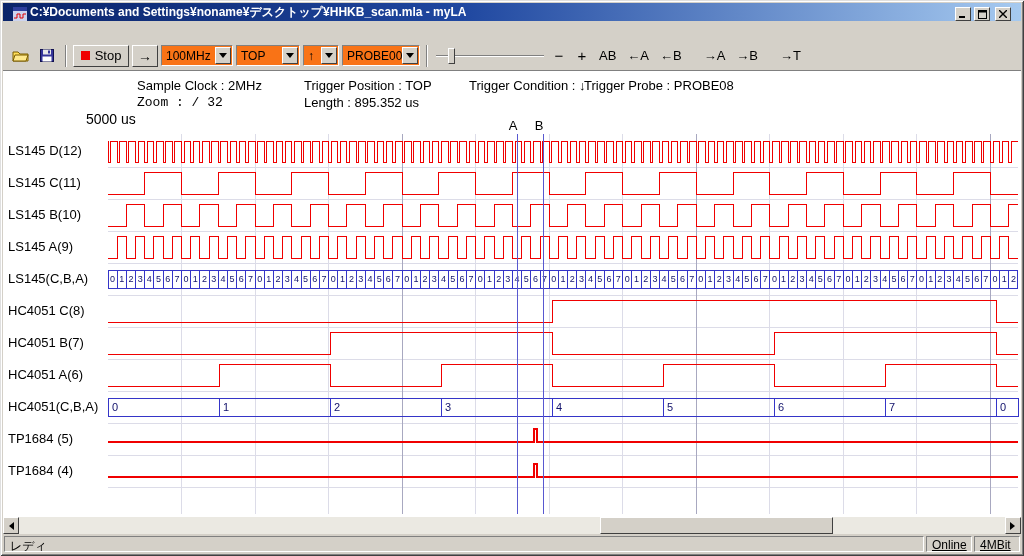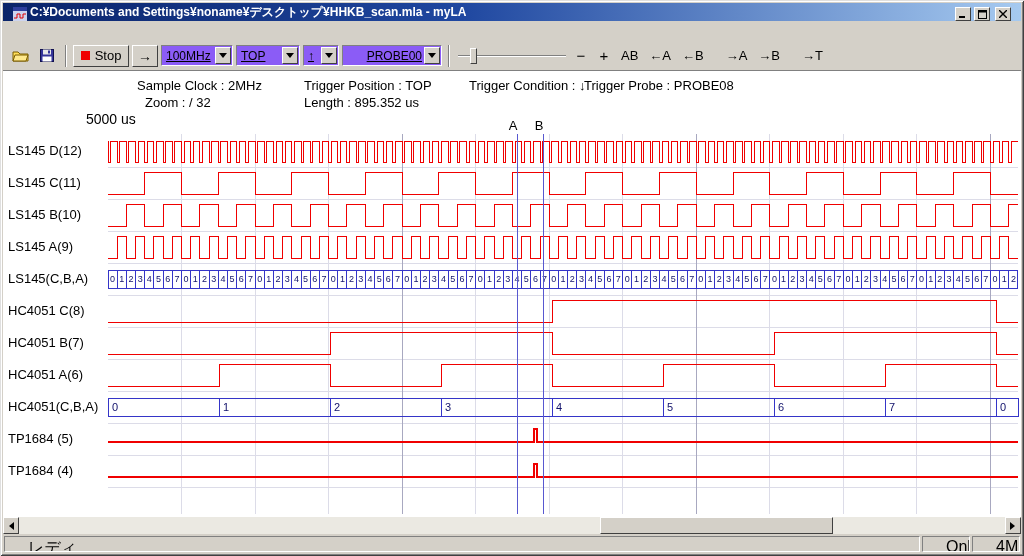--- a/index.html
+++ b/index.html
@@ -23,26 +23,26 @@
   
   .toolbar { position:absolute; left:3px; top:41px; right:3px; height:30px; display:flex; align-items:center;
     padding-left:5px; gap:3px; border-bottom:1px solid #808080; }
   .tbtn { width:24px; height:22px; background:transparent; border:none; display:flex; align-items:center; justify-content:center; }
   .sep { width:2px; height:22px; border-left:1px solid #808080; border-right:1px solid #ffffff; margin:0 3px; }
   .raised { height:22px; background:#d4d0c8; border:1px solid; border-color:#ffffff #404040 #404040 #ffffff;
     display:flex; align-items:center; justify-content:center; gap:5px; font-size:13px; color:#000; }
   .stop { width:56px; }
   .stop-square { width:9px; height:9px; background:#f00000; display:inline-block; }
   .stepbtn { width:26px; font-size:14px; font-weight:bold; }
-  .combo { position:relative; height:21px; background:#8b5cf6; border:1px solid; border-color:#808080 #ffffff #ffffff #808080;text-decoration:underline; }
+  .combo { position:relative; height:21px; background:#f97316; border:1px solid; border-color:#808080 #ffffff #ffffff #808080; }
   .combo .val { display:block; font-size:12px; padding:3px 2px 0 4px; margin-right:17px; white-space:nowrap; overflow:hidden; }
   .combo .cbtn { position:absolute; right:1px; top:1px; bottom:1px; width:16px; background:#d4d0c8;
     border:1px solid; border-color:#ffffff #404040 #404040 #ffffff; display:flex; align-items:center; justify-content:center; }
   .tri-down { width:0; height:0; border:4px solid transparent; border-top:5px solid #000; margin-top:4px; }
-  .w72{width:72px;} .w64{width:64px;} .w36{width:36px;} .w78{width:100px;text-align:right;}
+  .w72{width:72px;} .w64{width:64px;} .w36{width:36px;} .w78{width:78px;}
   .slider { position:relative; width:112px; height:22px; }
   .slider .groove { position:absolute; left:2px; right:2px; top:10px; height:0;
     border-top:1px solid #808080; border-bottom:1px solid #ffffff; }
   .slider .thumb { position:absolute; left:14px; top:3px; width:7px; height:16px; background:#d4d0c8;
     border:1px solid; border-color:#ffffff #404040 #404040 #ffffff; }
   .flat { height:22px; min-width:20px; background:transparent; border:none; font-size:13px; color:#000; padding:0 4px; }
   .flat.big { font-size:15px; }
   .gap { width:8px; }
 
   
@@ -58,22 +58,22 @@
     display:flex; align-items:center; justify-content:center; flex:none; }
   .tri-left { width:0; height:0; border:4px solid transparent; border-right:5px solid #000; margin-left:-3px; }
   .tri-right { width:0; height:0; border:4px solid transparent; border-left:5px solid #000; margin-right:-3px; }
   .track { position:relative; flex:1; height:17px; }
   .sthumb { position:absolute; left:581px; top:0; width:233px; height:17px; background:#d4d0c8;
     border:1px solid; border-color:#ffffff #404040 #404040 #ffffff; }
 
   
   .statusbar { position:absolute; left:3px; right:3px; top:534px; height:19px; background:#d4d0c8;
     display:flex; gap:2px; padding:2px 1px 1px 1px; }
-  .panel { border:1px solid; border-color:#808080 #ffffff #ffffff #808080; font-size:16px; padding:1px 23px;
-    color:#000; white-space:nowrap; overflow:hidden; }
+  .panel { border:1px solid; border-color:#808080 #ffffff #ffffff #808080; font-size:12px; padding:1px 5px;
+    color:#000; white-space:nowrap; overflow:hidden;text-decoration:underline; }
   .panel.main { flex:1; }
   .panel.small { width:46px; }
 </style>
 </head>
 <body>
 
 <div class="window">
 
   <div class="titlebar">
     <span style="display:flex;">
@@ -164,21 +164,21 @@
     <div class="gap"></div>
     <button class="flat">→T</button>
   </div>
 
   <div class="client"></div>
 
   <span class="info-text" style="left:115px; top:78px;">Sample Clock : 2MHz</span>
   <span class="info-text" style="left:282px; top:78px;">Trigger Position : TOP</span>
   <span class="info-text" style="left:447px; top:78px;">Trigger Condition : ↓</span>
   <span class="info-text" style="left:562px; top:78px;">Trigger Probe : PROBE08</span>
-  <span class="info-text" style="left:123px; top:95px;">Zoom : /  32</span>
+  <span class="info-text" style="left:115px; top:95px;font-family:Liberation Mono, monospace;">Zoom : /  32</span>
   <span class="info-text" style="left:282px; top:95px;">Length : 895.352 us</span>
 
   <span class="time-label">5000 us</span>
 
   <div class="ch-label" style="top:143px;">LS145 D(12)</div>
   <div class="ch-label" style="top:175px;">LS145 C(11)</div>
   <div class="ch-label" style="top:207px;">LS145 B(10)</div>
   <div class="ch-label" style="top:239px;">LS145 A(9)</div>
   <div class="ch-label" style="top:271px;">LS145(C,B,A)</div>
   <div class="ch-label" style="top:303px;">HC4051 C(8)</div>

